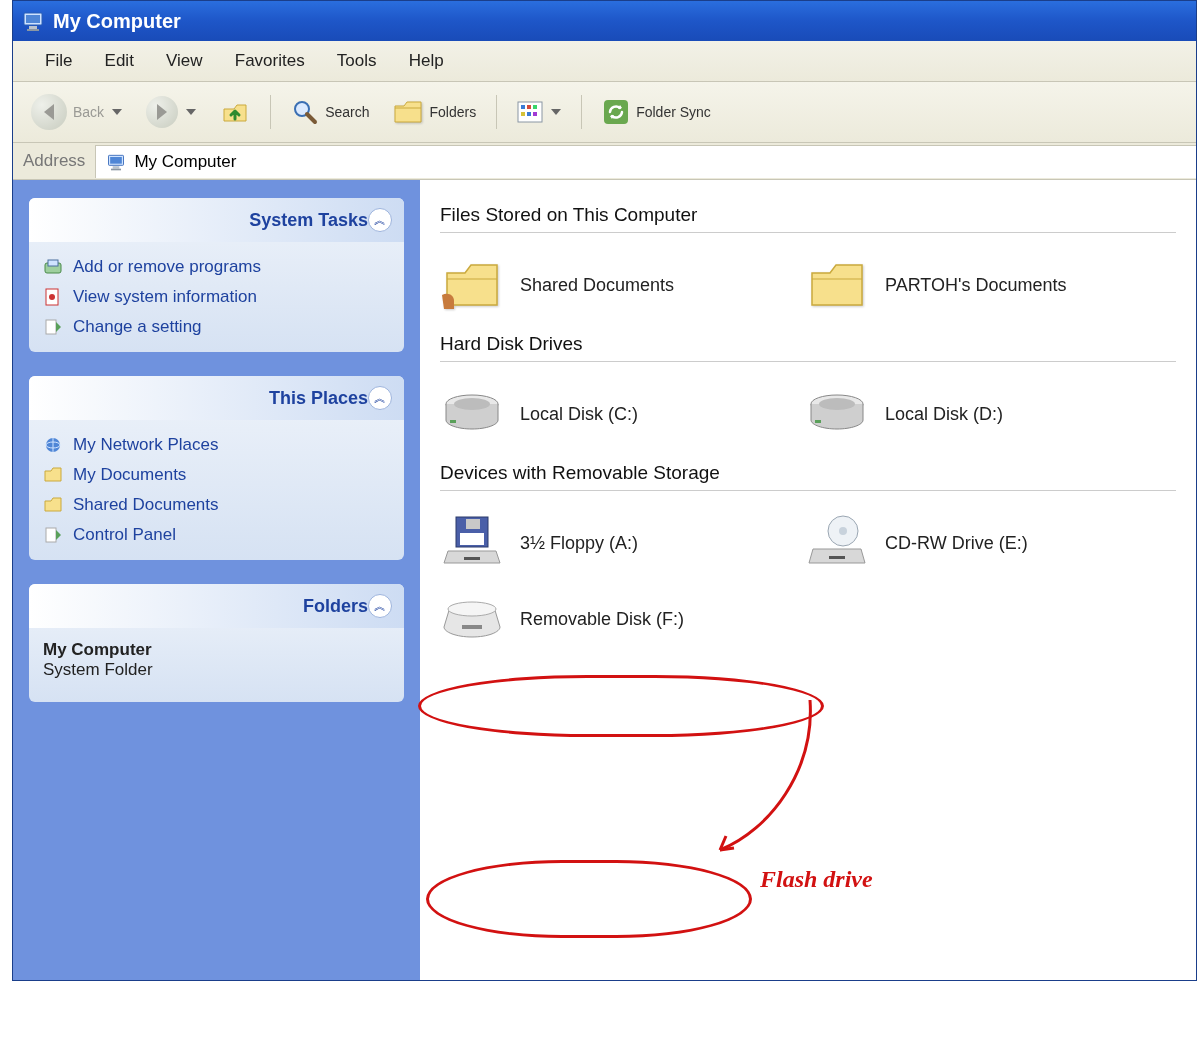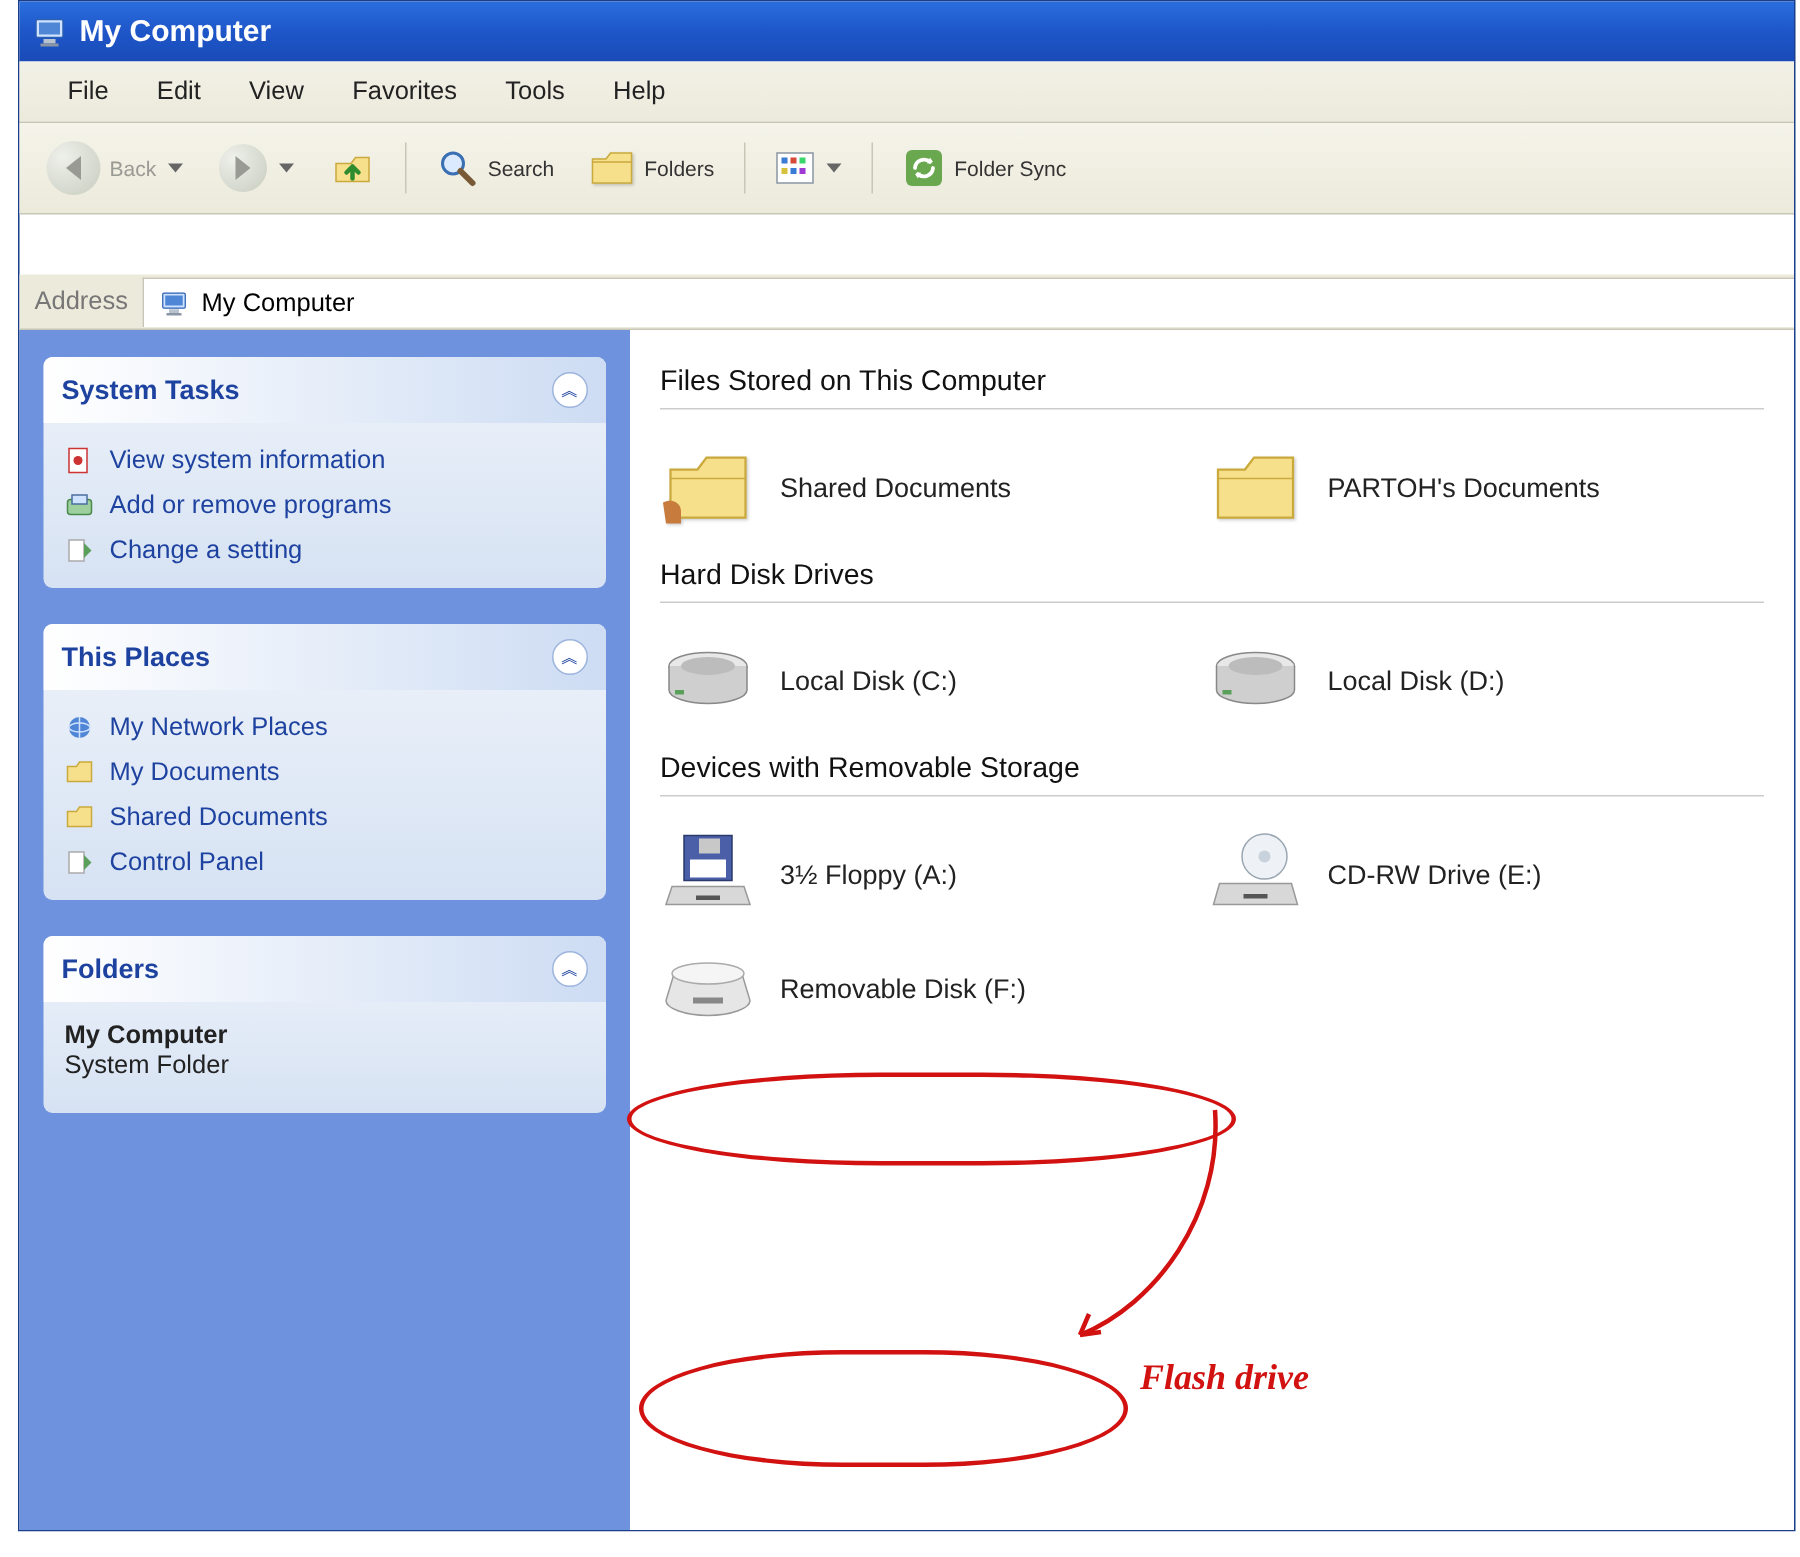--- a/index.html
+++ b/index.html
@@ -13,27 +13,27 @@
   .toolbar { background: linear-gradient(to bottom,#f5f4ea,#eceadb); border-bottom:1px solid #c8c6b6; padding:8px 10px; display:flex; align-items:center; gap:8px; }
   .tb-btn { display:inline-flex; align-items:center; gap:6px; padding:4px 8px; font-size:14px; color:#333; }
   .tb-btn.disabled { color:#9a9a95; }
   .tb-sep { width:1px; height:34px; background:#c8c6b6; margin:0 4px; }
   .circle { width:36px; height:36px; border-radius:50%; background:radial-gradient(circle at 30% 30%, #eef0ea, #c8ccbf); display:inline-flex; align-items:center; justify-content:center; }
   .circle.small { width:32px; height:32px; }
   .arrow { display:inline-block; width:0; height:0; }
   .arrow.left  { border-right:10px solid #9a9a95; border-top:8px solid transparent; border-bottom:8px solid transparent; }
   .arrow.right { border-left:10px solid #9a9a95; border-top:8px solid transparent; border-bottom:8px solid transparent; }
   .caret { display:inline-block; width:0; height:0; border-left:5px solid transparent; border-right:5px solid transparent; border-top:6px solid #666; margin-left:2px; }
-  .addr { display:flex; align-items:center; border-bottom:1px solid #c8c6b6; background:#eceadb;margin-top:40px; }
+  .addr { display:flex; align-items:center; border-bottom:1px solid #c8c6b6; background:#eceadb; }
   .addr-label { padding:8px 10px; color:#777; font-size:17px; }
   .addr-field { flex:1; background:#fff; border-left:1px solid #c8c6b6; border-top:1px solid #c8c6b6; padding:6px 10px; display:flex; align-items:center; gap:8px; font-size:17px; }
   .content { display:flex; min-height:800px; }
   .sidebar { width:407px; background:#6f92de; padding:18px 16px; box-sizing:border-box; }
   .panel { background:linear-gradient(to bottom,#eef3fa,#d6e2f3); border-radius:6px; margin-bottom:24px; overflow:hidden; }
-  .panel-header { background:linear-gradient(to right,#fff,#cddcf3); padding:10px 12px; display:flex; align-items:center; justify-content:space-between; }
+  .panel-header { background:linear-gradient(to right,#fff,#cddcf3); padding:10px 12px; display:flex; align-items:center; justify-content:flex-end; }
   .panel-header .ph-title { color:#1e429f; font-weight:bold; font-size:18px; }
   .panel-header .chev { width:22px; height:22px; border-radius:50%; border:1px solid #9db4dd; background:#fff; display:inline-flex; align-items:center; justify-content:center; color:#1e429f; font-size:12px; }
   .panel-body { padding:10px 12px; }
   .task { display:flex; align-items:center; gap:10px; padding:5px 2px; color:#1e429f; font-size:17px; cursor:pointer; }
   .task .ticon { width:20px; height:20px; display:inline-flex; align-items:center; justify-content:center; }
   .details-body { padding:12px 14px 22px; color:#222; font-size:17px; }
   .details-body .d1 { font-weight:bold; }
   .main  { flex:1; padding:14px 20px; position:relative; }
   .section-title { font-weight:normal; font-size:19px; margin:10px 0 6px; color:#111; }
   .section-sep { height:1px; background:#ccc; margin-bottom:14px; }
@@ -151,34 +151,34 @@
 
       <div class="panel">
         <div class="panel-header">
           <span class="ph-title">System Tasks</span>
           <span class="chev">︽</span>
         </div>
         <div class="panel-body">
           <div class="task">
             <span class="ticon">
                 <svg width="18" height="18" viewBox="0 0 18 18">
+                  <rect x="1" y="5" width="16" height="10" rx="2" fill="#9ecf9e" stroke="#4a8a4a"></rect>
+                  <rect x="4" y="2" width="10" height="6" fill="#cfe3ff" stroke="#4a6f9e"></rect>
+                </svg>
+              </span>
+            <span>Add or remove programs</span>
+          </div>
+          <div class="task">
+            <span class="ticon">
+                <svg width="18" height="18" viewBox="0 0 18 18">
                   <rect x="2" y="1" width="12" height="16" fill="#fff" stroke="#c33"></rect>
                   <circle cx="8" cy="9" r="3" fill="#c33"></circle>
                 </svg>
               </span>
             <span>View system information</span>
-          </div>
-          <div class="task">
-            <span class="ticon">
-                <svg width="18" height="18" viewBox="0 0 18 18">
-                  <rect x="1" y="5" width="16" height="10" rx="2" fill="#9ecf9e" stroke="#4a8a4a"></rect>
-                  <rect x="4" y="2" width="10" height="6" fill="#cfe3ff" stroke="#4a6f9e"></rect>
-                </svg>
-              </span>
-            <span>Add or remove programs</span>
           </div>
           <div class="task">
             <span class="ticon">
                 <svg width="18" height="18" viewBox="0 0 18 18">
                   <rect x="2" y="2" width="10" height="14" fill="#fff" stroke="#aaa"></rect>
                   <path d="M12 4l5 5-5 5" fill="#5aa05a"></path>
                 </svg>
               </span>
             <span>Change a setting</span>
           </div>

